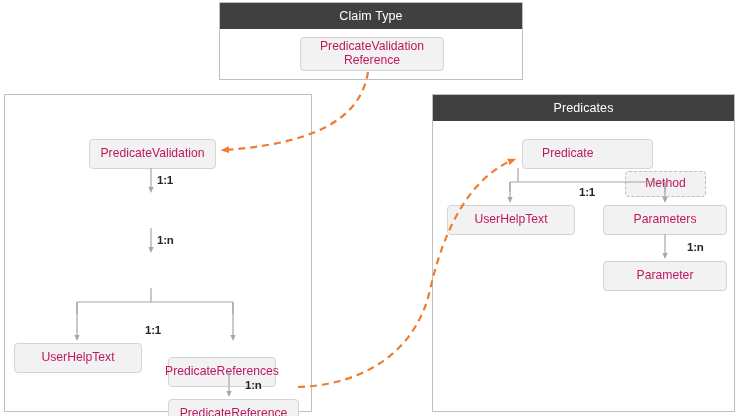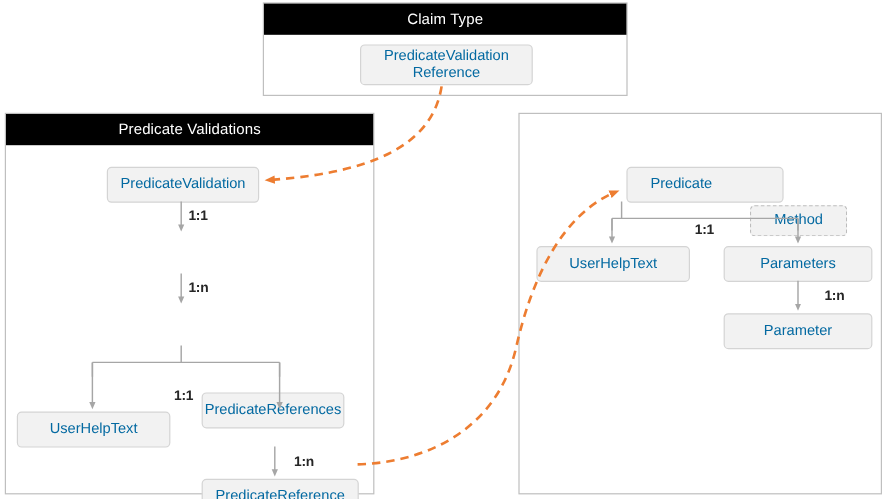--- a/index.html
+++ b/index.html
@@ -25,21 +25,21 @@
     background: #ffffff;
     border: 1px solid #bfbfbf;
     box-sizing: border-box;
   }
   .panel-header {
     position: absolute;
     left: 0;
     top: 0;
     right: 0;
     height: 26px;
-    background: #000000;
+    background: #404040;
     color: #ffffff;
     font-size: 12.5px;
     display: flex;
     align-items: center;
     justify-content: center;
     letter-spacing: 0.1px;
     text-align: right;
   }
   .panel-body {
     position: absolute;
@@ -48,21 +48,21 @@
   }
   .node {
     position: absolute;
     background: #F2F2F2;
     border: 1px solid #d4d4d4;
     border-radius: 4px;
     box-sizing: border-box;
     display: flex;
     align-items: center;
     justify-content: center;
-    color: #0369a1;
+    color: #be185d;
     font-size: 12.2px;
     text-align: center;
     line-height: 1.12;
     padding: 0 4px;
   }
   .node.dashed {
     border: 1px dashed #bdbdbd;
     background: #F2F2F2;
   }
   .rel-label {
@@ -92,51 +92,51 @@
     </div>
     <div class="panel-body">
       <div class="node" style="left:80px; top:8px; width:144px; height:34px; flex-direction:column;">
         <span>PredicateValidation</span>
         <span>Reference</span>
       </div>
     </div>
   </div>
 
   <div class="panel" style="left:4px; top:94px; width:308px; height:318px;">
-    <div class="panel-header">
-      <span>Predicate Validations</span>
-    </div>
     <div class="panel-body">
 
       <div class="node" style="left:84px; top:18px; width:127px; height:30px;">
         <span>PredicateValidation</span>
       </div>
 
 
 
       <div class="node" style="left:9px; top:222px; width:128px; height:30px;">
         <span>UserHelpText</span>
       </div>
 
-      <div class="node" style="left:163px; top:206px; width:119px; height:30px;">
+      <div class="node" style="left:163px; top:236px; width:108px; height:30px;">
         <span>PredicateReferences</span>
       </div>
 
       <div class="node" style="left:163px; top:278px; width:131px; height:30px;">
         <span>PredicateReference</span>
       </div>
 
       <div class="rel-label" style="left:152px; top:53px;">1:1</div>
       <div class="rel-label" style="left:152px; top:113px;">1:n</div>
       <div class="rel-label" style="left:140px; top:203px;">1:1</div>
       <div class="rel-label" style="left:240px; top:258px;">1:n</div>
     </div>
   </div>
 
   <div class="panel" style="left:432px; top:94px; width:303px; height:318px;">
+    <div class="panel-header">
+      <span>Predicates</span>
+    </div>
     <div class="panel-body">
 
       <div class="node" style="left:89px; top:18px; width:131px; height:30px; justify-content:flex-start; padding-left:19px;">
         <span>Predicate</span>
       </div>
 
       <div class="node dashed" style="left:192px; top:22px; width:81px; height:26px;margin-top:28px;">
         <span>Method</span>
       </div>
 

